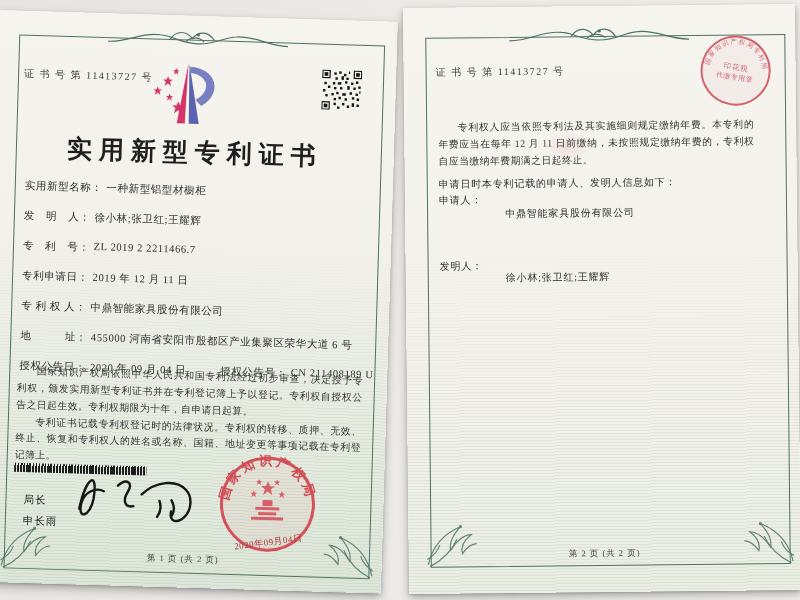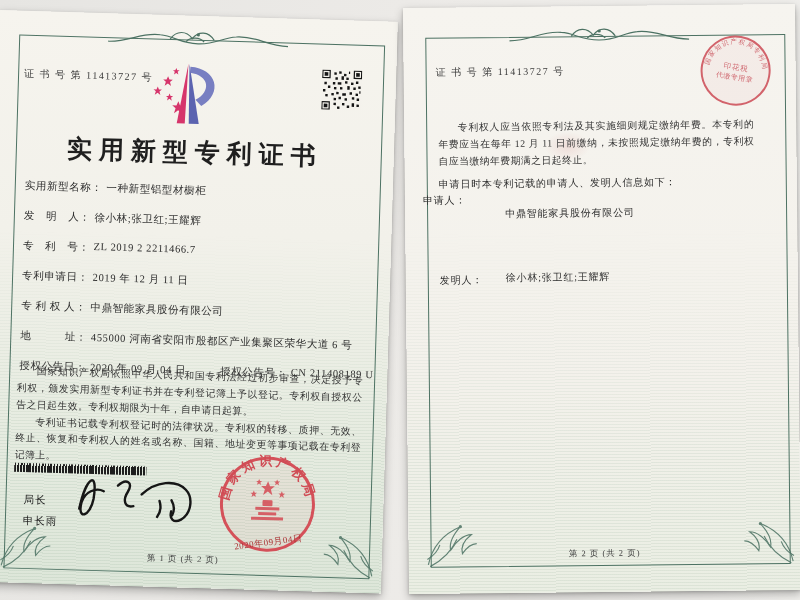--- a/index.html
+++ b/index.html
@@ -250,21 +250,21 @@
       <text x="38" y="47" text-anchor="middle" font-size="7" fill="#c8505a" letter-spacing="0.5">代缴专用章</text>
     </svg>
 
     <div class="smudge" style="left:140px;top:125px"></div>
 
     <div class="paras" style="left:34px;right:42px;top:112px">
       <p>专利权人应当依照专利法及其实施细则规定缴纳年费。本专利的年费应当在每年 12 月 11 日前缴纳，未按照规定缴纳年费的，专利权自应当缴纳年费期满之日起终止。</p>
     </div>
 
     <div class="p2-line" style="left:34px;top:170px">申请日时本专利记载的申请人、发明人信息如下：</div>
-    <div class="p2-line" style="left:18px;top:186px">申请人：</div>
+    <div class="p2-line" style="left:34px;top:186px">申请人：</div>
     <div class="p2-line" style="left:100px;top:200px">中鼎智能家具股份有限公司</div>
-    <div class="p2-line" style="left:34px;top:266px">发明人：</div>
+    <div class="p2-line" style="left:34px;top:252px">发明人：</div>
     <div class="p2-line" style="left:100px;top:264px">徐小林;张卫红;王耀辉</div>
 
     <div class="footer" style="bottom:32px">第 2 页 (共 2 页)</div>
   </div>
 
 </div>
 
 </body></html>

